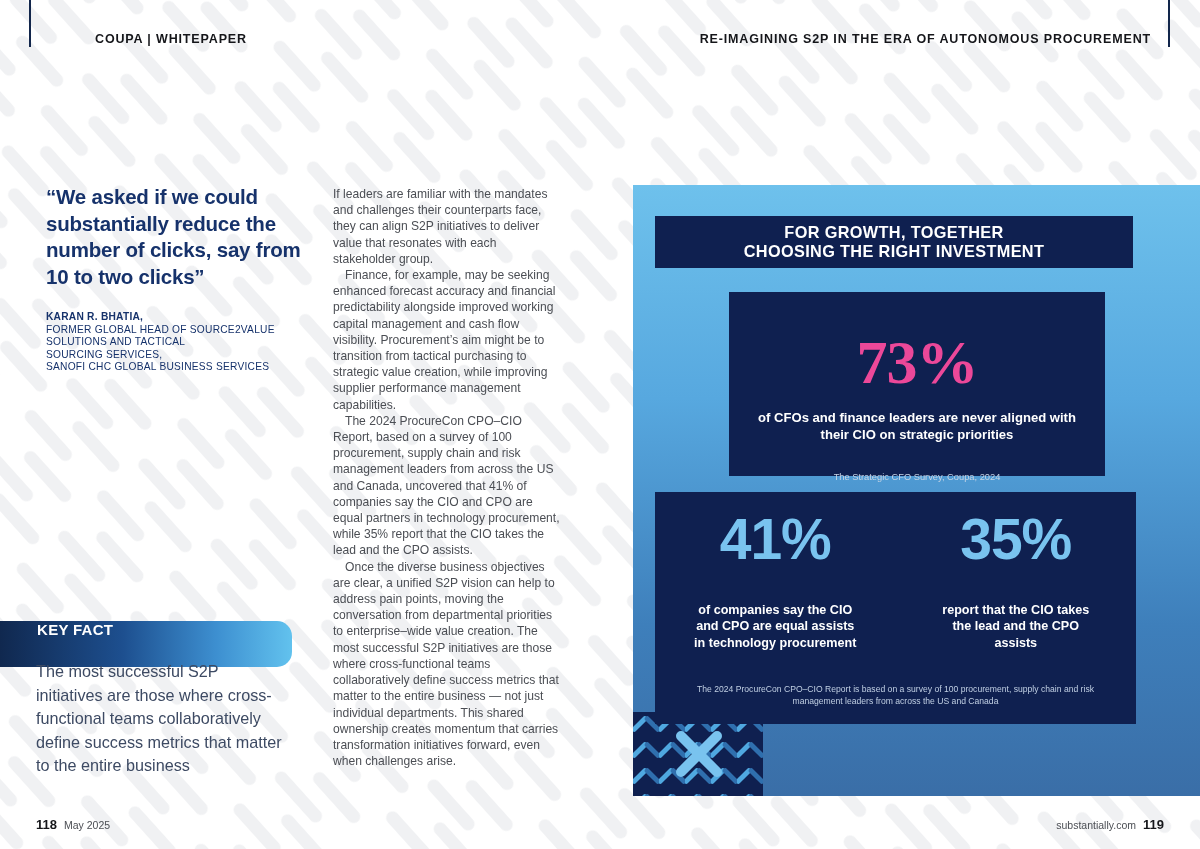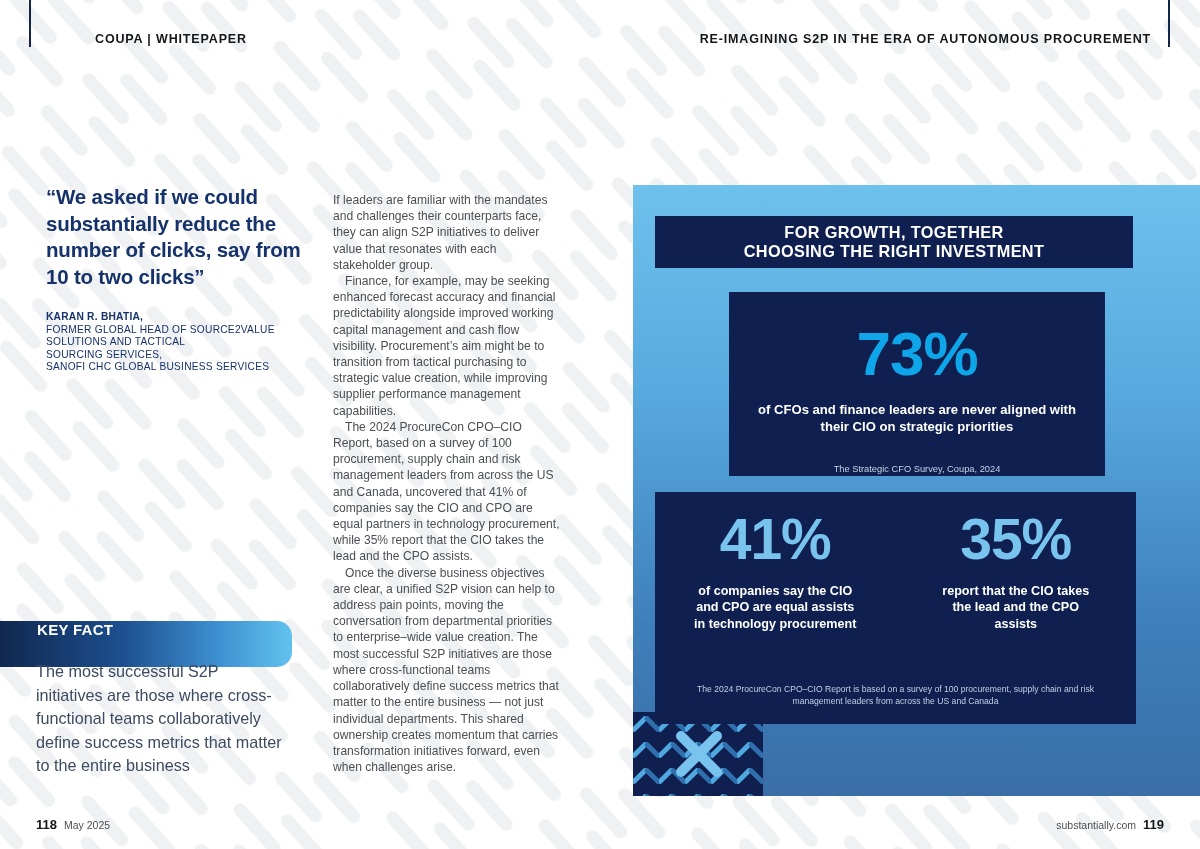--- a/index.html
+++ b/index.html
@@ -73,21 +73,21 @@
     color: #16326b;
     letter-spacing: 0.25px;
   }
   .pullquote-attrib .nm { font-weight: bold; display: block; }
   .pullquote-attrib .role { display: block; }
 
   
   .bodycol {
     position: absolute;
     left: 333px;
-    top: 192px;
+    top: 186px;
     width: 228px;
     font-size: 12.1px;
     line-height: 16.2px;
     color: #4b4e54;
   }
   .bodycol p { margin: 0; }
   .bodycol p + p { text-indent: 12px; }
 
   
   .keyfact-banner {
@@ -182,26 +182,27 @@
     left: 96px;
     top: 107px;
     width: 376px;
     height: 184px;
     background: #0f2050;
     display: flex;
     flex-direction: column;
     align-items: center;
   }
   .stat-big .num {
-    color: #0ea5e9;
+    color: #ec4899;
     font-weight: bold;
     font-size: 62px;
     line-height: 62px;
     letter-spacing: -1px;
-    margin-top: 31px;
+    margin-top: 39px;
+    font-family: Liberation Serif, serif;
   }
   .stat-big .cap {
     color: #ffffff;
     font-weight: bold;
     font-size: 13.1px;
     line-height: 17px;
     text-align: center;
     margin-top: 16px;
     width: 348px;
   }
@@ -221,20 +222,21 @@
     height: 232px;
     background: #0f2050;
     display: flex;
   }
   .stat-cell {
     flex: 1;
     display: flex;
     flex-direction: column;
     align-items: center;
     padding-top: 19px;
+    gap: 19px;
   }
   .stat-cell .num {
     color: #79c3ef;
     font-weight: bold;
     font-size: 57px;
     line-height: 57px;
     letter-spacing: -1px;
   }
   .stat-cell .cap {
     color: #ffffff;

